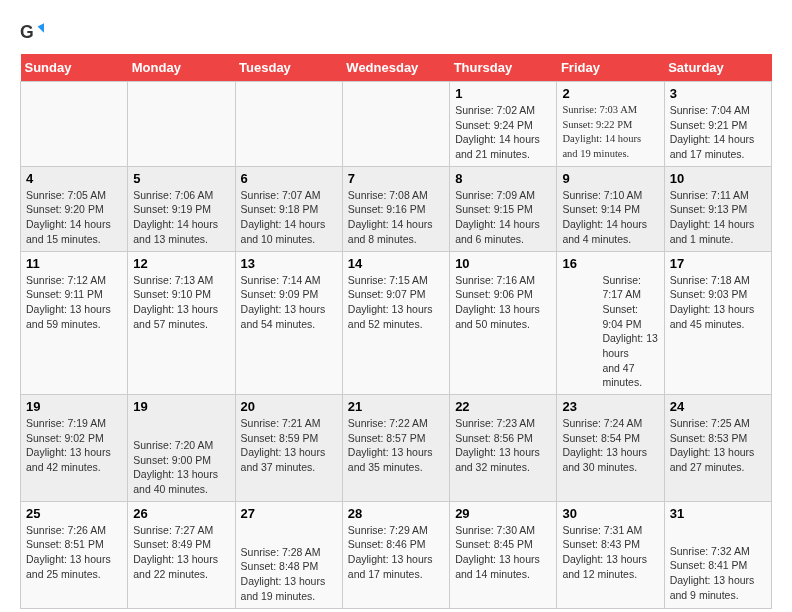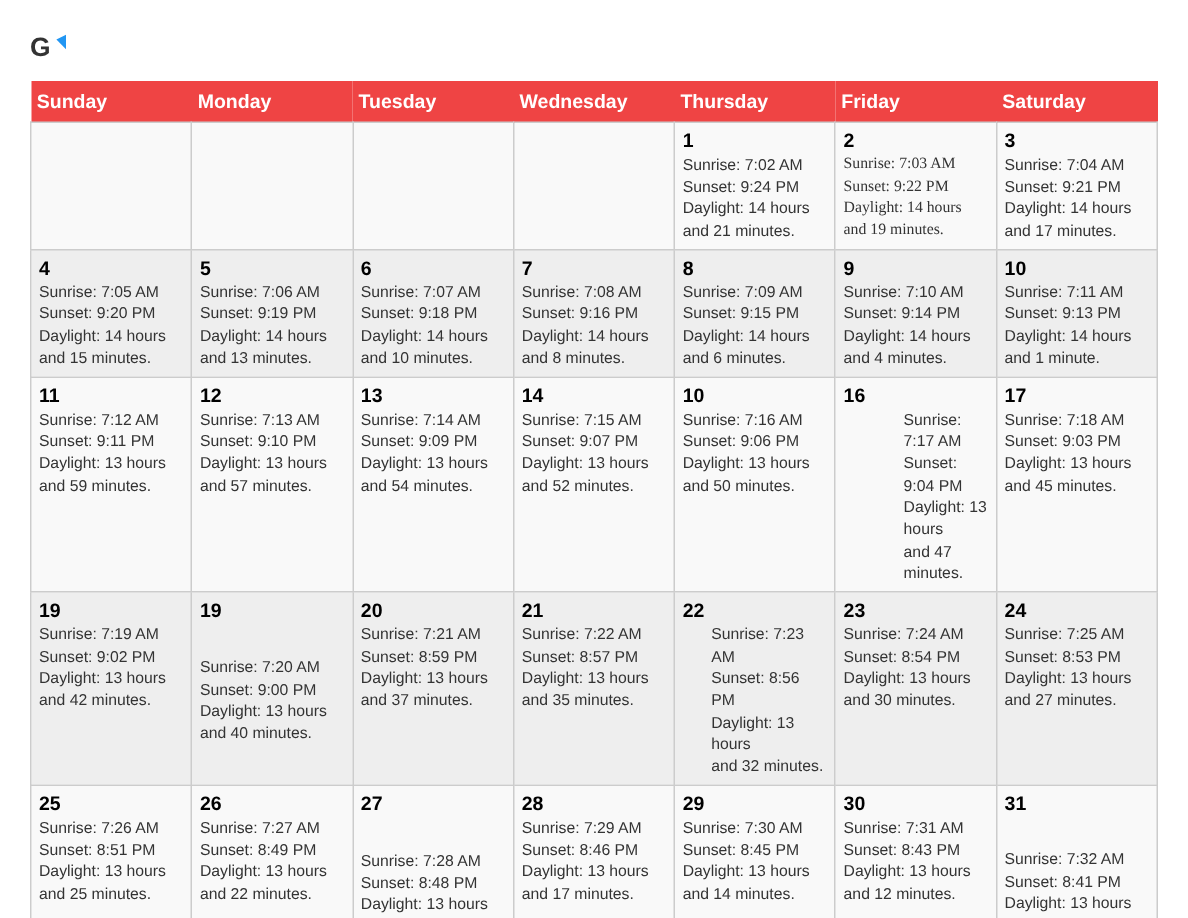--- a/index.html
+++ b/index.html
@@ -264,21 +264,21 @@
         </td>
         <td>
           <span class="day-number">21</span>
           <div class="day-info" style="white-space: pre-line;">Sunrise: 7:22 AM
 Sunset: 8:57 PM
 Daylight: 13 hours
 and 35 minutes.</div>
         </td>
         <td>
           <span class="day-number">22</span>
-          <div class="day-info" style="white-space: pre-line; margin-left: 19px;">Sunrise: 7:23 AM
+          <div class="day-info" style="white-space: pre-line;">Sunrise: 7:23 AM
 Sunset: 8:56 PM
 Daylight: 13 hours
 and 32 minutes.</div>
         </td>
         <td>
           <span class="day-number">23</span>
           <div class="day-info" style="white-space: pre-line;">Sunrise: 7:24 AM
 Sunset: 8:54 PM
 Daylight: 13 hours
 and 30 minutes.</div>

